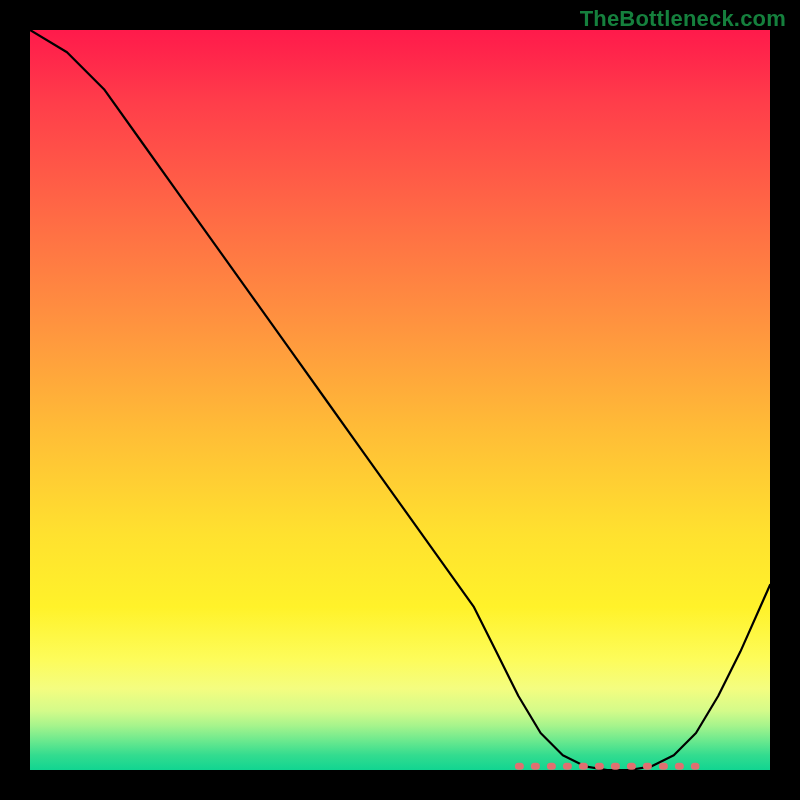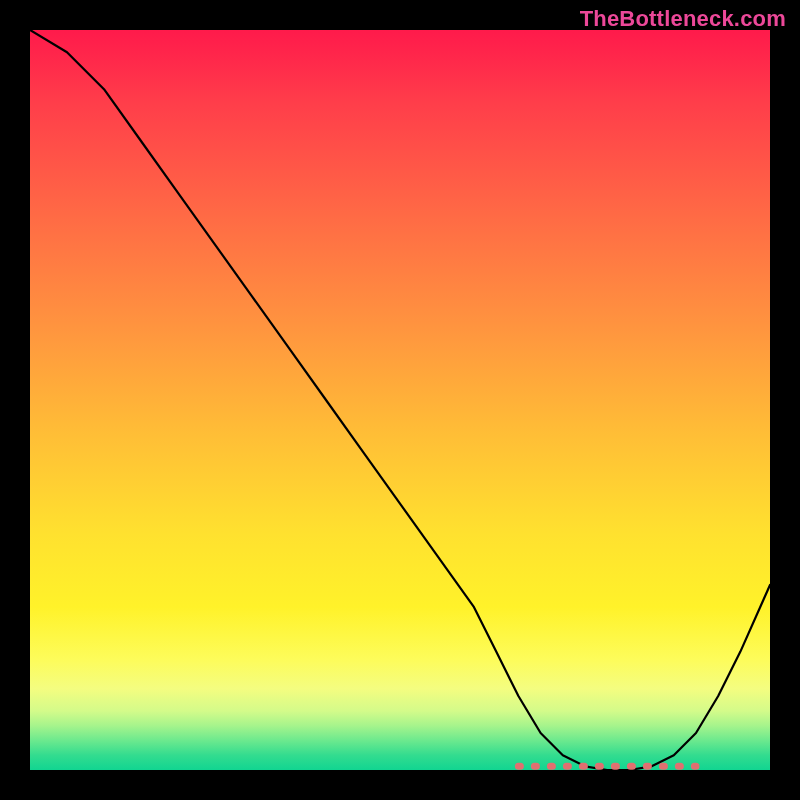--- a/index.html
+++ b/index.html
@@ -13,21 +13,21 @@
   }
   .frame {
     position: absolute;
     inset: 0;
     background: #000;
   }
   .watermark {
     position: absolute;
     top: 6px;
     right: 14px;
-    color: #ec4899;
+    color: #15803d;
     font-size: 22px;
     font-weight: 600;
     letter-spacing: 0.2px;
     user-select: none;
   }
   .plot-area {
     position: absolute;
     left: 30px;
     top: 30px;
     width: 740px;

